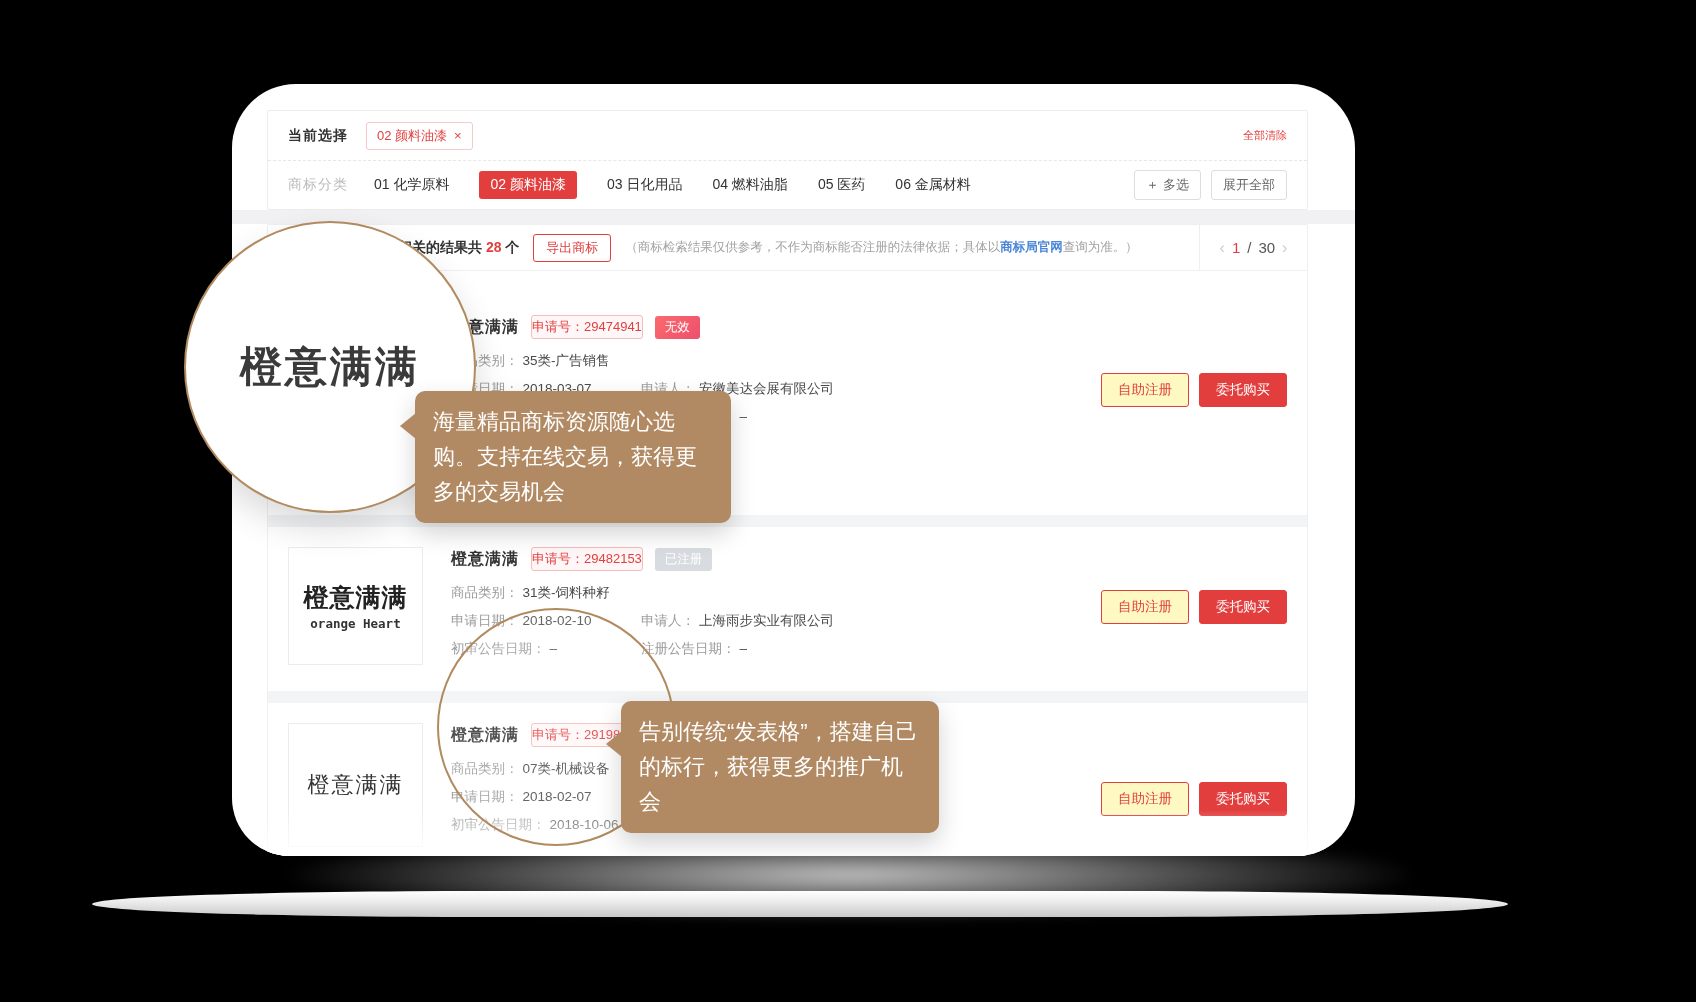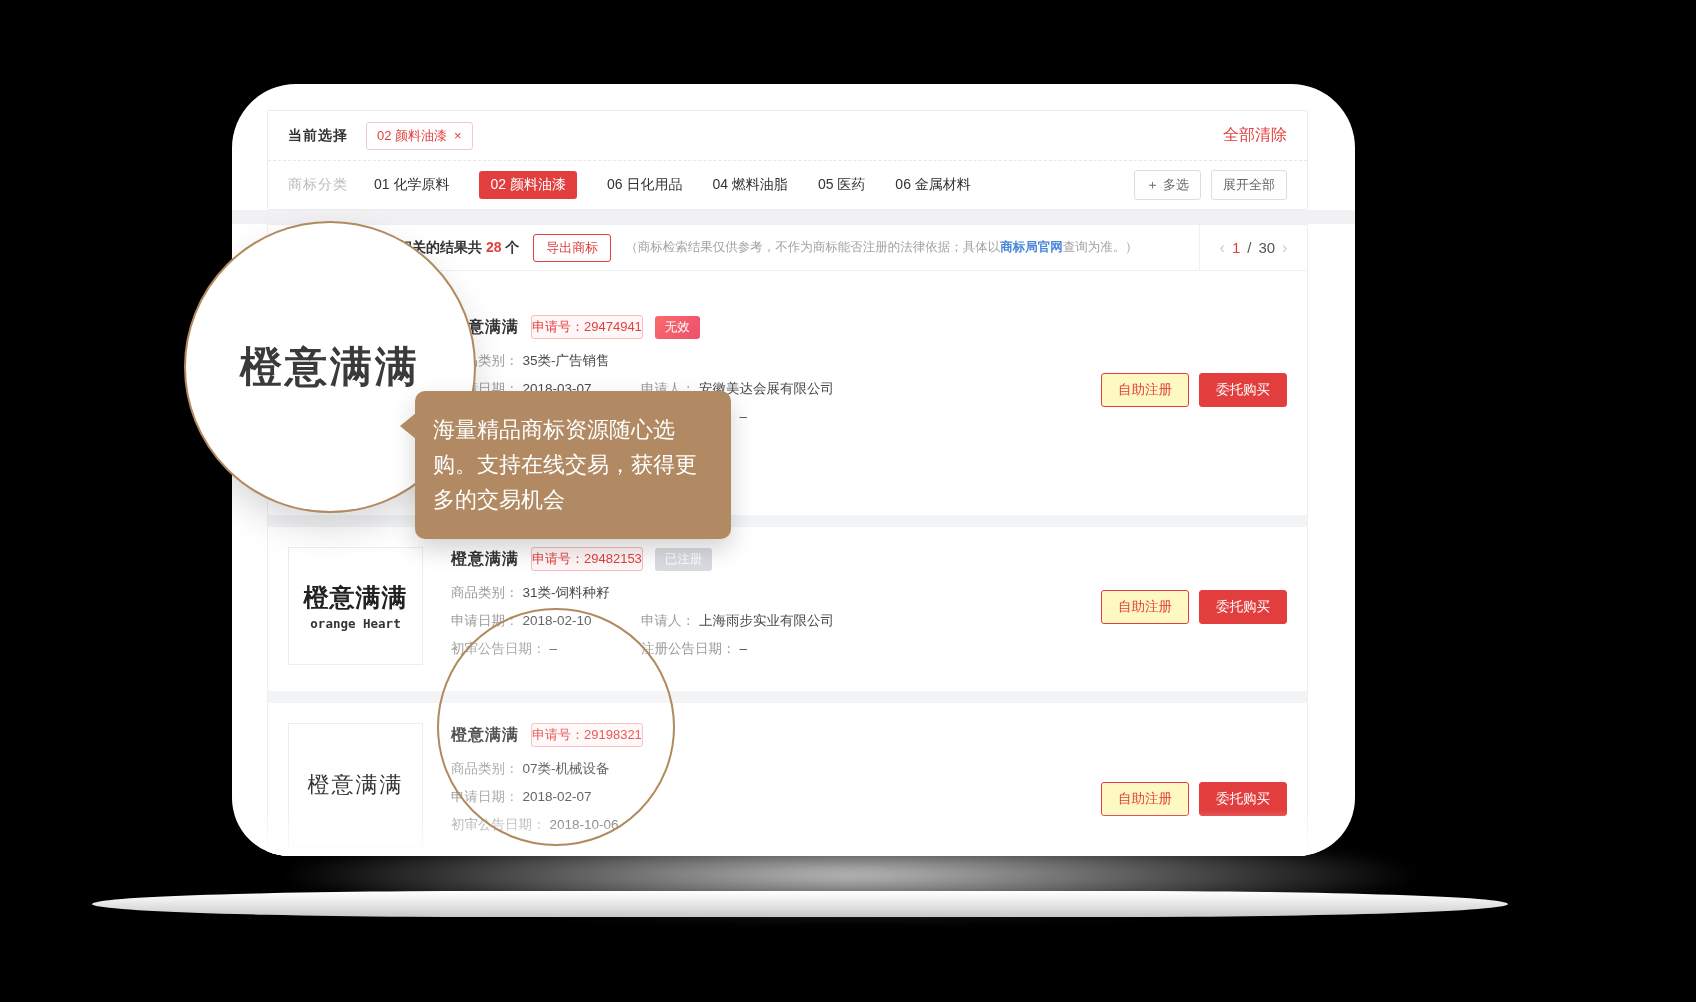--- a/index.html
+++ b/index.html
@@ -21,21 +21,21 @@
 
   
   .filter-panel { position:absolute; left:35px; top:26px; width:1041px; height:100px;
     background:#fff; border:1px solid #ececee; border-radius:2px; }
   .filter-row1 { height:50px; display:flex; align-items:center; padding:0 20px;
     border-bottom:1px dashed #e7e7e7; }
   .cur-label { font-size:14px; color:#333; font-weight:bold; letter-spacing:1px; }
   .tag-chip { margin-left:18px; display:inline-flex; align-items:center; padding:4px 10px;
     border:1px solid #f3c9c9; border-radius:3px; color:#e23e3e; font-size:13px; cursor:pointer; background:#fff; }
   .tag-chip .x { margin-left:7px; font-size:13px; }
-  .clear-all { margin-left:auto; color:#e23e3e; font-size:16px; cursor:pointer; }
+  .clear-all { margin-left:auto; color:#e23e3e; font-size:11px; cursor:pointer; }
   .filter-row2 { height:48px; display:flex; align-items:center; padding:0 20px; font-size:14px; }
   .cat-label { color:#bbb; letter-spacing:1px; margin-right:26px; }
   .cat-item { color:#333; margin-right:30px; cursor:pointer; white-space:nowrap; }
   .cat-item.active { background:#e23e3e; color:#fff; padding:5px 11px; border-radius:3px; }
   .filter-right { margin-left:auto; display:flex; gap:10px; }
   .mini-btn { border:1px solid #ddd; background:#fff; border-radius:3px; padding:5px 11px;
     font-size:13px; color:#666; cursor:pointer; display:inline-flex; align-items:center; gap:4px; }
 
   .gray-strip { position:absolute; left:0; top:126px; width:100%; height:14px; background:#f1f1f3; }
 
@@ -89,21 +89,21 @@
   .btn.solid { background:#e23e3e; border:1px solid #e23e3e; color:#fff; }
 
   
   .mag-circle { position:absolute; border:2px solid #b18a5f; border-radius:50%; z-index:5; }
   .mag-1 { left:184px; top:221px; width:292px; height:292px; background:#fff;
     box-shadow:0 16px 34px rgba(0,0,0,.14); display:flex; align-items:center; justify-content:center; }
   .mag-1 .big-text { font-size:42px; font-weight:bold; color:#3a3a3a; letter-spacing:3px; }
   .mag-2 { left:437px; top:608px; width:238px; height:238px; background:rgba(255,255,255,.15); }
 
   .callout { position:absolute; z-index:6; background:#b18a63; color:#fff; border-radius:10px;
-    padding:22px 18px; font-size:22px; line-height:1.58; box-shadow:0 10px 24px rgba(0,0,0,.18); }
+    padding:14px 18px; font-size:22px; line-height:1.58; box-shadow:0 10px 24px rgba(0,0,0,.18); }
   .callout::before { content:""; position:absolute; left:-15px; width:0; height:0;
     border-top:13px solid transparent; border-bottom:13px solid transparent; border-right:16px solid #b18a63; }
   .callout-1 { left:415px; top:391px; width:316px; }
   .callout-1::before { top:22px; }
   .callout-2 { left:621px; top:701px; width:318px; }
   .callout-2::before { top:30px; }
 </style>
 </head>
 <body>
 
@@ -118,21 +118,21 @@
         <span class="tag-chip">
           <span>02 颜料油漆</span>
           <span class="x">×</span>
         </span>
         <span class="clear-all">全部清除</span>
       </div>
       <div class="filter-row2">
         <span class="cat-label">商标分类</span>
         <span class="cat-item">01 化学原料</span>
         <span class="cat-item active">02 颜料油漆</span>
-        <span class="cat-item">06 日化用品</span>
+        <span class="cat-item">03 日化用品</span>
         <span class="cat-item">04 燃料油脂</span>
         <span class="cat-item">05 医药</span>
         <span class="cat-item">06 金属材料</span>
         <span class="filter-right">
           <button class="mini-btn">
               <span>＋</span>
               <span>多选</span>
             </button>
           <button class="mini-btn">展开全部</button>
         </span>
@@ -291,13 +291,16 @@
   <div class="laptop-base"></div>
 
   <div class="mag-circle mag-1">
     <span class="big-text">橙意满满</span>
   </div>
   <div class="mag-circle mag-2"></div>
 
   <div class="callout callout-1">
     <span>海量精品商标资源随心选购。支持在线交易，获得更多的交易机会</span>
   </div>
+  <div class="callout callout-2">
+    <span>告别传统“发表格”，搭建自己的标行，获得更多的推广机会</span>
+  </div>
 </div>
 
 </body></html>

